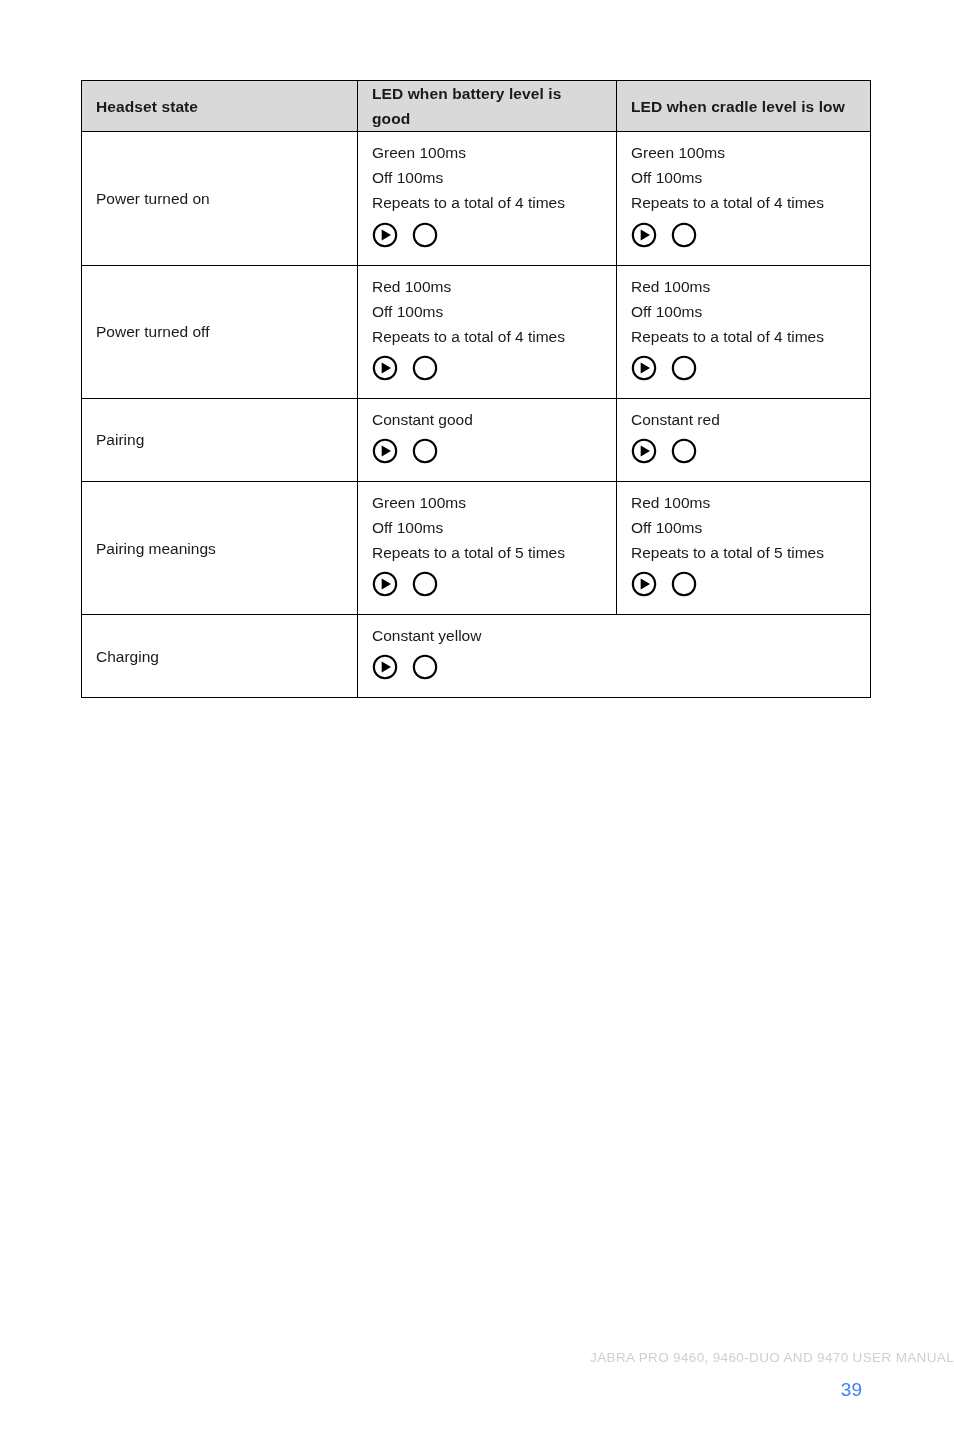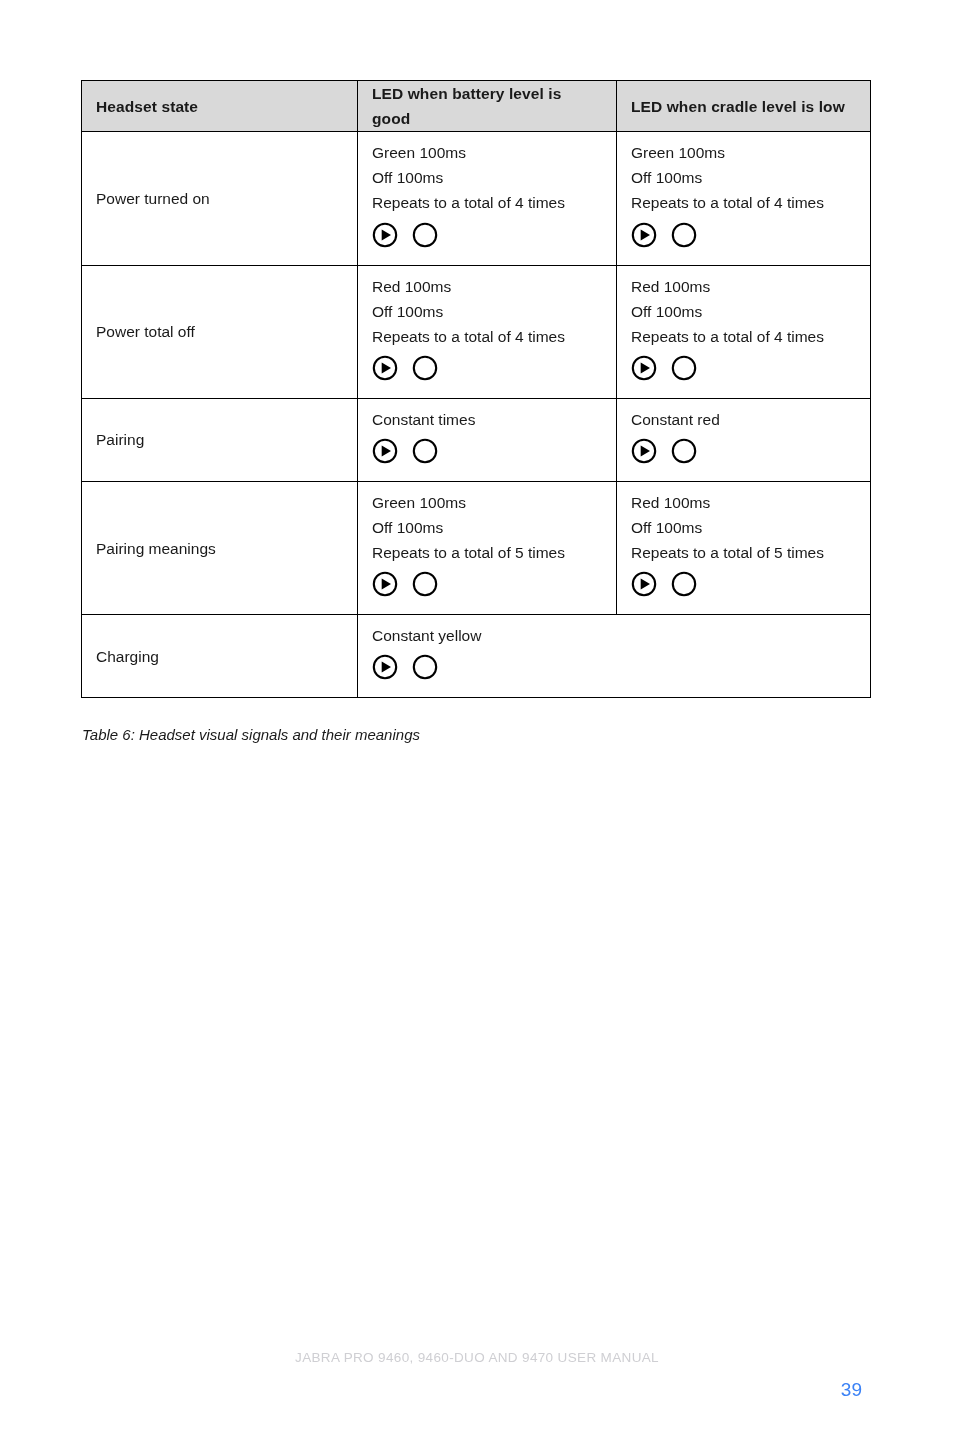--- a/index.html
+++ b/index.html
@@ -105,21 +105,21 @@
     color: #1a1a1a;
     white-space: nowrap;
   }
 
   
   .footer-manual {
     position: absolute;
     left: 0;
     top: 1350px;
     width: 954px;
-    text-align: center;
+    text-align: right;
     font-size: 13.5px;
     letter-spacing: 0.35px;
     color: #cfcfd3;
   }
   .page-number {
     position: absolute;
     right: 92px;
     top: 1379px;
     font-size: 19px;
     color: #3b82f6;
@@ -169,21 +169,21 @@
               <circle cx="13" cy="13" r="11.2" fill="none" stroke="#000" stroke-width="2.1"></circle>
               <path d="M9.7 7.4 L19 13 L9.7 18.6 Z" fill="#000"></path>
             </svg><span class="icon-gap"></span><svg width="26" height="26" viewBox="0 0 26 26">
               <circle cx="13" cy="13" r="11.2" fill="none" stroke="#000" stroke-width="2.1"></circle>
             </svg>
           </span>
         </td>
       </tr>
 
       <tr>
-        <td class="state-cell">Power total off</td>
+        <td class="state-cell">Power turned off</td>
         <td class="led-cell">
           <span class="led-line">Red 100ms</span>
           <span class="led-line">Off 100ms</span>
           <span class="led-line">Repeats to a total of 4 times</span>
           <span class="icon-row">
             <svg width="26" height="26" viewBox="0 0 26 26">
               <circle cx="13" cy="13" r="11.2" fill="none" stroke="#000" stroke-width="2.1"></circle>
               <path d="M9.7 7.4 L19 13 L9.7 18.6 Z" fill="#000"></path>
             </svg><span class="icon-gap"></span><svg width="26" height="26" viewBox="0 0 26 26">
               <circle cx="13" cy="13" r="11.2" fill="none" stroke="#000" stroke-width="2.1"></circle>
@@ -201,21 +201,21 @@
             </svg><span class="icon-gap"></span><svg width="26" height="26" viewBox="0 0 26 26">
               <circle cx="13" cy="13" r="11.2" fill="none" stroke="#000" stroke-width="2.1"></circle>
             </svg>
           </span>
         </td>
       </tr>
 
       <tr>
         <td class="state-cell">Pairing</td>
         <td class="led-cell">
-          <span class="led-line">Constant times</span>
+          <span class="led-line">Constant good</span>
           <span class="icon-row">
             <svg width="26" height="26" viewBox="0 0 26 26">
               <circle cx="13" cy="13" r="11.2" fill="none" stroke="#000" stroke-width="2.1"></circle>
               <path d="M9.7 7.4 L19 13 L9.7 18.6 Z" fill="#000"></path>
             </svg><span class="icon-gap"></span><svg width="26" height="26" viewBox="0 0 26 26">
               <circle cx="13" cy="13" r="11.2" fill="none" stroke="#000" stroke-width="2.1"></circle>
             </svg>
           </span>
         </td>
         <td class="led-cell">
@@ -273,18 +273,17 @@
               <circle cx="13" cy="13" r="11.2" fill="none" stroke="#000" stroke-width="2.1"></circle>
             </svg>
           </span>
         </td>
       </tr>
 
 
     </tbody>
   </table>
 
-  <div class="table-caption">Table 6: Headset visual signals and their meanings</div>
 
   <div class="footer-manual">JABRA PRO 9460, 9460-DUO AND 9470 USER MANUAL</div>
   <div class="page-number">39</div>
 
 </div>
 
 </body></html>

